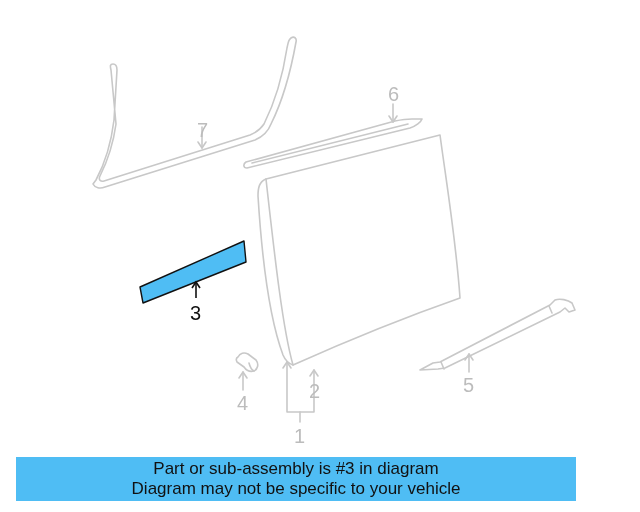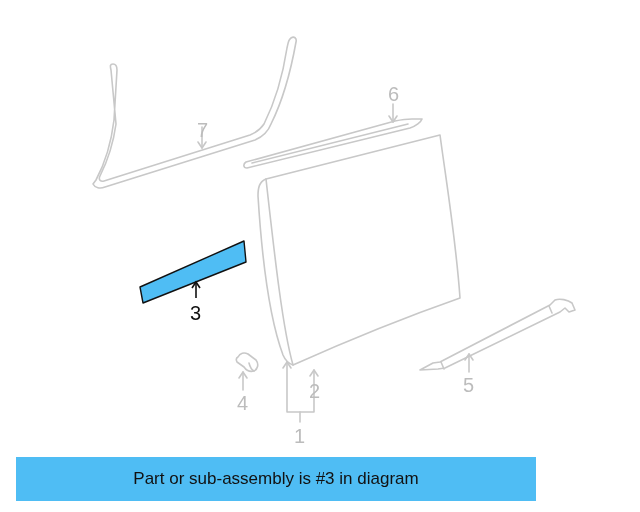--- a/index.html
+++ b/index.html
@@ -1,19 +1,19 @@
 <!DOCTYPE html>
 <html><head>
   <meta charset="utf-8">
   <style>
     html, body { margin: 0; padding: 0; background: #ffffff; }
     body { width: 640px; height: 512px; position: relative; overflow: hidden; font-family: "Liberation Sans", sans-serif; }
     #diagram { position: absolute; left: 0; top: 0; width: 640px; height: 512px; }
     .caption {
-      position: absolute; left: 16px; top: 457px; width: 520px; height: 44px;
+      position: absolute; left: 16px; top: 457px; width: 560px; height: 44px;
       background: #4fbdf4; color: #111; text-align: center;
       font-family: "Liberation Sans", sans-serif; font-size: 17px; line-height: 20px;
       display: flex; flex-direction: column; justify-content: center;
     }
     .caption span { display: block; }
     .lbl { font-family: "Liberation Sans", sans-serif; font-size: 20px; fill: #bcbcbc; }
     .lbl-active { fill: #111; }
   </style>
 </head>
 <body>
@@ -72,13 +72,14 @@
   <text class="lbl" x="388" y="101">6</text>
   <text class="lbl lbl-active" x="190" y="320">3</text>
   <text class="lbl" x="309" y="398">2</text>
   <text class="lbl" x="294" y="443">1</text>
   <text class="lbl" x="237" y="410">4</text>
   <text class="lbl" x="463" y="392">5</text>
 </svg>
 
 <div class="caption">
   <span>Part or sub-assembly is #3 in diagram</span>
+  <span>Diagram may not be specific to your vehicle</span>
 </div>
 
 </body></html>

